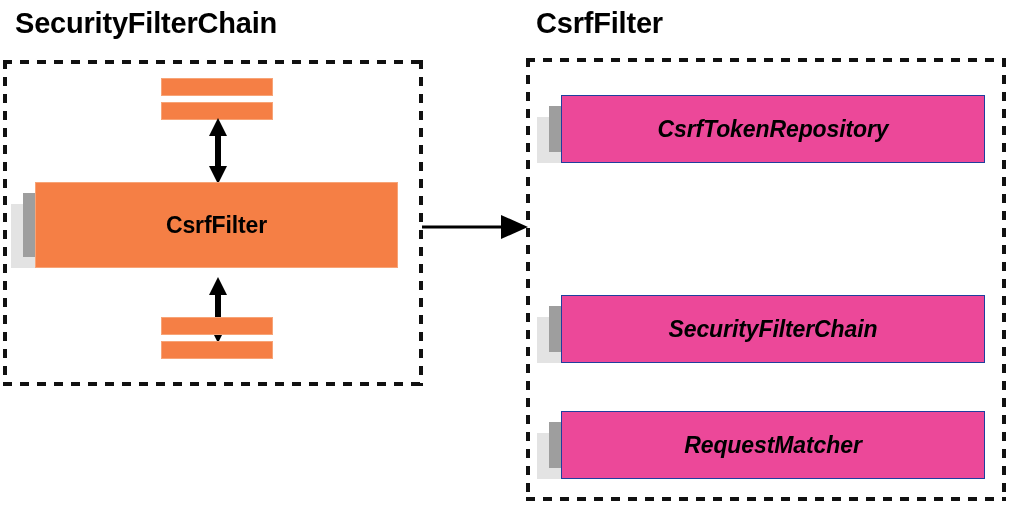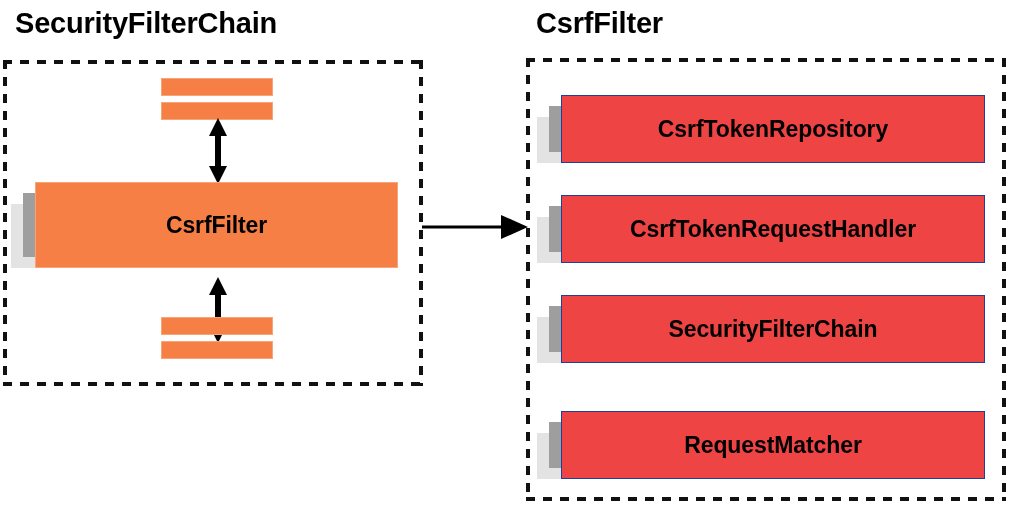--- a/index.html
+++ b/index.html
@@ -103,22 +103,23 @@
     letter-spacing: -0.1px;
   }
 
   
   .node-orange .face {
     background: #f57f45;
     border: 1px solid #f7a477;
   }
   
   .node-blue .face {
-    background: #ef4444;
+    background: #ec4899;
     border: 1.5px solid #1f3f9e;
+    font-style: italic;
   }
 
   
   .filter-bar {
     position: absolute;
     background: #f57f45;
     border: 1px solid #f7a477;
     box-sizing: border-box;
   }
 
@@ -183,27 +184,20 @@
   </div>
 
   <div class="node node-blue" style="left:537px; top:95px; width:448px; height:90px;">
     <div class="shadow-back" style="width:424px; height:46px;"></div>
     <div class="shadow-mid" style="width:424px; height:46px;"></div>
     <div class="face" style="width:424px; height:68px;">
       <span class="face-label">CsrfTokenRepository</span>
     </div>
   </div>
 
-  <div class="node node-blue" style="left:537px; top:195px; width:448px; height:90px;">
-    <div class="shadow-back" style="width:424px; height:46px;"></div>
-    <div class="shadow-mid" style="width:424px; height:46px;"></div>
-    <div class="face" style="width:424px; height:68px;">
-      <span class="face-label">CsrfTokenRequestHandler</span>
-    </div>
-  </div>
 
   <div class="node node-blue" style="left:537px; top:295px; width:448px; height:90px;">
     <div class="shadow-back" style="width:424px; height:46px;"></div>
     <div class="shadow-mid" style="width:424px; height:46px;"></div>
     <div class="face" style="width:424px; height:68px;">
       <span class="face-label">SecurityFilterChain</span>
     </div>
   </div>
 
   <div class="node node-blue" style="left:537px; top:411px; width:448px; height:90px;">

